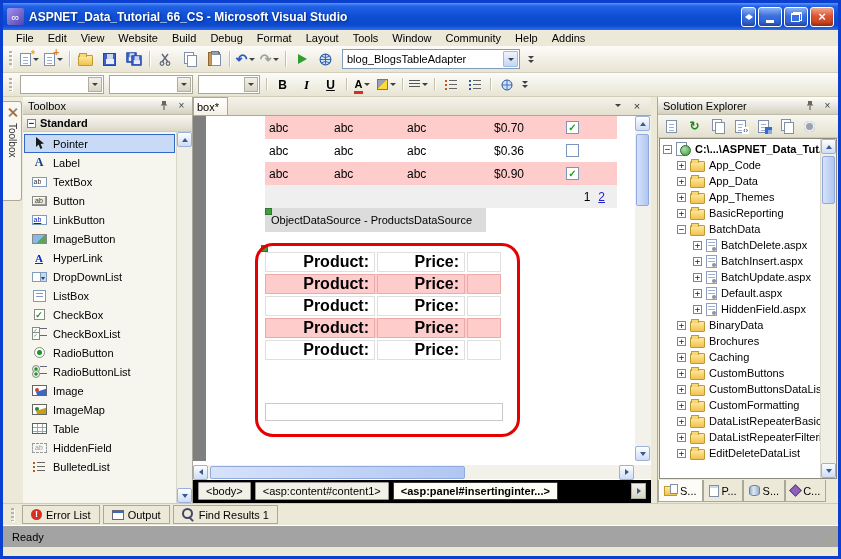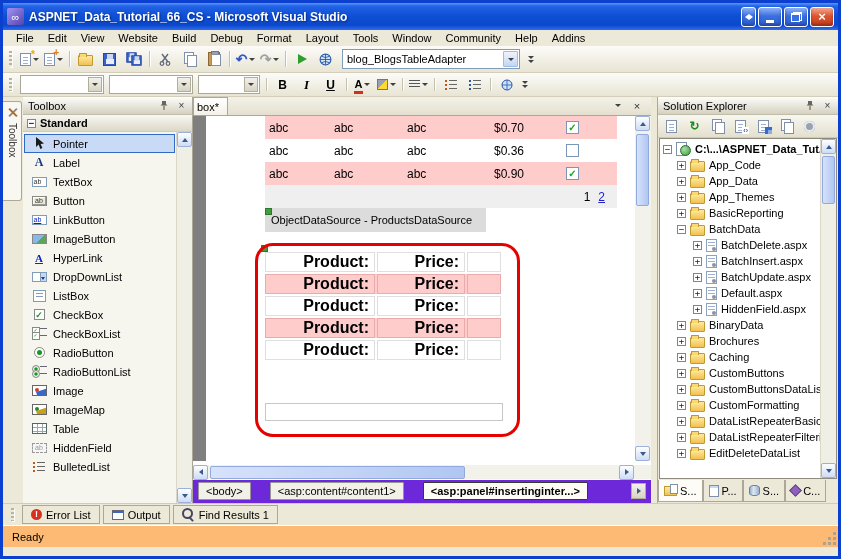--- a/index.html
+++ b/index.html
@@ -169,21 +169,21 @@
 .annot{position:absolute;left:62px;top:127px;width:265px;height:194px;border:3px solid #e60000;border-radius:18px;z-index:6;pointer-events:none}
 .ptable{position:absolute;left:72px;top:136px;width:236px}
 .phead{display:flex;gap:2px;margin-bottom:2px}
 .phcell{height:35px;background:#a00000;color:#fff;font-weight:bold;font-size:13px;display:flex;align-items:center;padding-left:10px}
 .ph1{width:110px}.ph2{width:124px}
 .prow{display:flex;gap:2px;margin-bottom:2px}
 .pcell{height:20px;display:flex;align-items:center;justify-content:flex-end;padding-right:5px;font-weight:bold;font-size:16px;border:1px solid rgba(150,150,150,.30);background:#fff}
 .prow.pink .pcell{background:#ffcccc;border-color:rgba(200,110,110,.35)}
 .pc1{width:110px}.pc2{width:88px}.pc3{width:34px}
 .emptyrow{position:absolute;left:72px;top:287px;width:238px;height:18px;border:1px solid #c8c8c8}
-.tagbar{height:26px;background:#6d28d9;display:flex;align-items:center;gap:19px;padding:0 5px;border-top:1px solid #fff}
+.tagbar{height:26px;background:#000000;display:flex;align-items:center;gap:4px;padding:0 5px;border-top:1px solid #fff}
 .tagbtn{height:18px;padding:0 7px;display:flex;align-items:center;border:1px solid #969franc696;border:1px solid #969696;background:#f2f1e8;border-radius:1px}
 .tagbtn.sel{border-color:#383838;font-weight:bold;background:#fdfdf6}
 .tagscroll{margin-left:auto;width:15px;height:16px;display:flex;align-items:center;justify-content:center;background:linear-gradient(#f2f1ea,#d8d4c4);border:1px solid #b2ae9c}
 .splitter{width:6px;background:#ece9d8}
 
 
 .solution{width:181px;display:flex;flex-direction:column;background:#ece9d8;border-left:1px solid #aca899}
 .setb{height:23px;display:flex;align-items:center;gap:2px;padding:1px 3px;background:linear-gradient(#f8f7f0,#e4e0cf);border-bottom:1px solid #cdc9b8}
 .sebtn{width:21px;height:19px;display:flex;align-items:center;justify-content:center;border:1px solid transparent;position:relative}
 .irefresh{color:#1e8a1e;font-size:12px;font-weight:bold;line-height:1}
@@ -213,21 +213,21 @@
 .it-class{width:9px;height:9px;background:#9060c0;transform:rotate(45deg);border:1px solid #604080}
 
 
 .bstrip{height:22px;display:flex;align-items:center;background:#ece9d8;border-top:1px solid #d0ccba;padding-left:8px;gap:3px}
 .btab{height:19px;display:flex;align-items:center;gap:4px;padding:0 8px;border:1px solid #aca899;background:#ece9d8}
 .ierr{width:11px;height:11px;border-radius:50%;background:#d83020;color:#fff;font-size:9px;line-height:11px;text-align:center;font-weight:bold}
 .iout{width:12px;height:10px;background:#fff;border:1px solid #667;box-shadow:inset 0 2px 0 #3a6ac0}
 .ifind{width:13px;height:13px;position:relative}
 .ifind::before{content:"";position:absolute;left:0;top:0;width:7px;height:7px;border:2px solid #446;border-radius:50%}
 .ifind::after{content:"";position:absolute;right:1px;bottom:1px;width:6px;height:2px;background:#446;transform:rotate(45deg)}
-.status{height:22px;display:flex;align-items:center;padding-left:9px;background:#fdba74;position:relative;border-top:1px solid #fff}
+.status{height:22px;display:flex;align-items:center;padding-left:9px;background:#a3a3a3;position:relative;border-top:1px solid #fff}
 .grip-corner{position:absolute;right:1px;bottom:1px;width:14px;height:14px}
 .grip-corner::before{content:"";position:absolute;right:1px;bottom:1px;width:3px;height:3px;background:#a8a494;
   box-shadow:-5px 0 0 #a8a494,-10px 0 0 #a8a494,0 -5px 0 #a8a494,-5px -5px 0 #a8a494,0 -10px 0 #a8a494}
 </style>
 </head>
 <body>
 
 <div class="win">
 
   <div class="titlebar">

